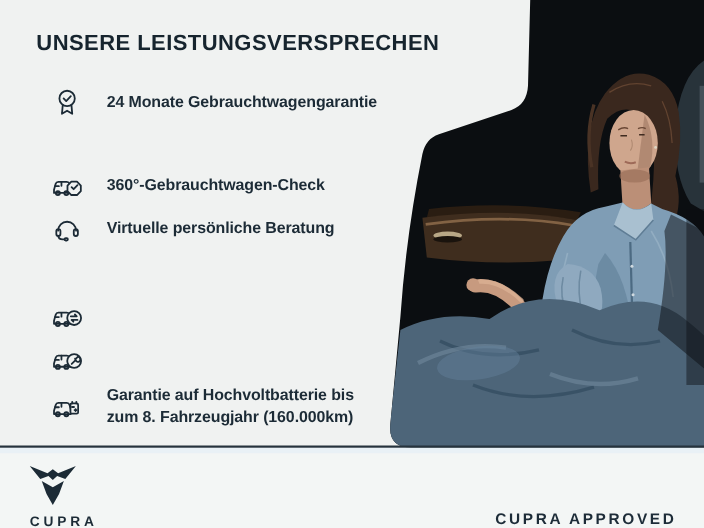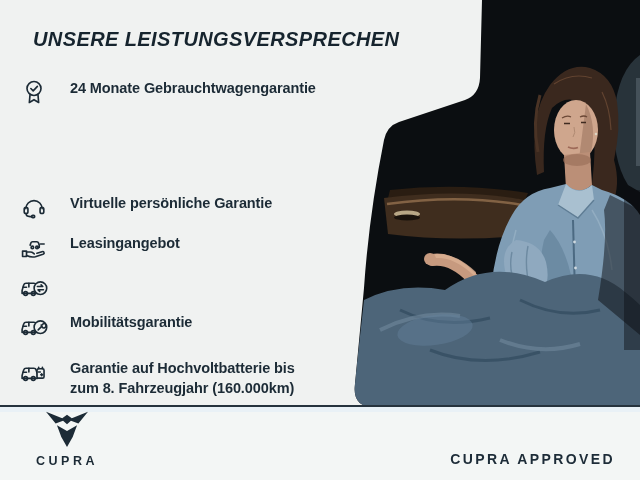--- a/index.html
+++ b/index.html
@@ -8,51 +8,51 @@
     background:#f0f2f1;
     font-family:"Liberation Sans", sans-serif;
     -webkit-font-smoothing:antialiased;
   }
   .stage{position:absolute;inset:0;width:640px;height:480px;}
 
   
   .title{
     position:absolute;left:33px;top:28px;margin:0;
     font-size:20px;font-weight:800;letter-spacing:.4px;
-    color:#16242e;white-space:nowrap;font-style:italic;
-  }
-
-  
-  .row{position:absolute;left:20px;display:flex;align-items:flex-start;gap:22px;height:30px;}
-  .row.two-line{height:48px;margin-top:12px;}
+    color:#16242e;white-space:nowrap;
+  }
+
+  
+  .row{position:absolute;left:47px;display:flex;align-items:center;gap:22px;height:30px;}
+  .row.two-line{height:48px;}
   .row .icon{width:28px;height:28px;flex:0 0 28px;}
   .row .icon svg{width:28px;height:28px;display:block;}
   .row .label{
     font-size:14.5px;font-weight:700;color:#1c2b36;
     letter-spacing:-.1px;line-height:20px;white-space:pre-line;
   }
   .ic{stroke:#1c2b36;stroke-width:1.4;fill:none;stroke-linecap:round;stroke-linejoin:round;}
   .ic-fillbg{fill:#f0f2f1;}
 
   
   .photo{position:absolute;left:340px;top:0;width:300px;height:407px;}
   .photo svg{display:block;width:300px;height:407px;}
 
   
   .divider{position:absolute;left:0;top:405px;width:640px;height:2px;background:#26333d;z-index:6;}
   .footer{position:absolute;left:0;top:407px;width:640px;height:73px;background:#f3f6f5;z-index:5;}
   .footer-tint{position:absolute;left:0;top:0;width:640px;height:5px;background:#e9f1f6;}
-  .brand{position:absolute;left:27px;top:4px;width:80px;text-align:center;}
+  .brand{position:absolute;left:27px;top:16px;width:80px;}
   .brand svg{width:42px;height:38px;display:inline-block;}
   .brand-word{
     margin-top:1px;font-size:12.5px;font-weight:800;letter-spacing:3.5px;
     color:#1c2b36;
   }
   .approved{
-    position:absolute;right:25px;top:44px;
+    position:absolute;right:25px;top:56px;
     font-size:14px;font-weight:800;letter-spacing:2.4px;color:#1d2c38;
     white-space:nowrap;
   }
 </style>
 </head>
 <body>
 
 <div class="stage">
 
   <h1 class="title">UNSERE LEISTUNGSVERSPRECHEN</h1>
@@ -62,48 +62,47 @@
       <svg viewBox="0 0 24 24">
         <circle class="ic" cx="12" cy="9" r="6"></circle>
         <path class="ic" d="M9.3 9l2 2 3.6-3.8"></path>
         <path class="ic" d="M8.6 14.2L8 21l4-2.4 4 2.4-.6-6.8"></path>
       </svg>
     </span>
     <span class="label">24 Monate Gebrauchtwagengarantie</span>
   </div>
 
 
+  <div class="row" style="top:154px">
+    <span class="icon">
+      <svg viewBox="0 0 24 24">
+        <path class="ic" d="M1.8 15l1.3-4.6q.5-1.6 2.1-1.6h6.6q1.6 0 2.1 1.6l1 3.4v3.7H1.8z"></path>
+        <circle class="ic" cx="4.8" cy="17.6" r="1.6"></circle>
+        <circle class="ic" cx="11.4" cy="17.6" r="1.6"></circle>
+        <path class="ic" d="M7.6 8.9v3M2.6 12.2h3"></path>
+        <path class="ic ic-fillbg" d="M15.3 8.7h4.4l3 3v4.4l-3 3h-4.4l-3-3v-4.4z"></path>
+        <path class="ic" d="M15.5 13l1.6 1.6 3-3.2"></path>
+      </svg>
+    </span>
+    <span class="label">360°-Gebrauchtwagen-Check</span>
+  </div>
 
   <div class="row" style="top:193px">
     <span class="icon">
       <svg viewBox="0 0 24 24">
         <path class="ic" d="M5 13.5a7 7 0 0 1 14 0"></path>
         <rect class="ic" x="3.6" y="12.2" width="3.2" height="5.4" rx="1.6"></rect>
         <rect class="ic" x="17.2" y="12.2" width="3.2" height="5.4" rx="1.6"></rect>
         <path class="ic" d="M5.2 17.6q0 2.6 3.4 2.6h1.4"></path>
         <rect class="ic" x="10" y="19.2" width="2.6" height="1.9" rx="0.9"></rect>
       </svg>
     </span>
-    <span class="label">Virtuelle persönliche Garantie</span>
-  </div>
-
-  <div class="row" style="top:233px">
-    <span class="icon">
-      <svg viewBox="0 0 24 24">
-        <path class="ic" d="M8.7 10.4l.7-2q.3-.9 1.3-.9h3.8q1 0 1.3.9l.7 2v2h-1.3"></path>
-        <circle class="ic" cx="10.6" cy="12.4" r="1.1"></circle>
-        <circle class="ic" cx="14.6" cy="12.4" r="1.1"></circle>
-        <path class="ic" d="M17.5 9.4h3.2"></path>
-        <path class="ic" d="M2.2 15.5h3.4v4.6H2.2z"></path>
-        <path class="ic" d="M5.6 19.3q4.2 1.9 7.6 1l6.5-2.1q1.4-.5.8-1.7-.4-.9-1.7-.5l-4.3 1.3"></path>
-        <path class="ic" d="M5.6 16.3h3.2q1.6 0 2.6.9l.8.7"></path>
-      </svg>
-    </span>
-    <span class="label">Leasingangebot</span>
-  </div>
+    <span class="label">Virtuelle persönliche Beratung</span>
+  </div>
+
 
   <div class="row" style="top:273px">
     <span class="icon">
       <svg viewBox="0 0 24 24">
         <path class="ic" d="M1.8 15l1.3-4.6q.5-1.6 2.1-1.6h6.6q1.6 0 2.1 1.6l1 3.4v3.7H1.8z"></path>
         <circle class="ic" cx="4.8" cy="17.6" r="1.6"></circle>
         <circle class="ic" cx="11.4" cy="17.6" r="1.6"></circle>
         <path class="ic" d="M7.6 8.9v3M2.6 12.2h3"></path>
         <circle class="ic ic-fillbg" cx="17.5" cy="13" r="5.4"></circle>
         <path class="ic" d="M14.9 11.6h4.6l-1.4-1.4M20.1 14.4h-4.6l1.4 1.4"></path>
@@ -116,21 +115,20 @@
       <svg viewBox="0 0 24 24">
         <path class="ic" d="M1.8 15l1.3-4.6q.5-1.6 2.1-1.6h6.6q1.6 0 2.1 1.6l1 3.4v3.7H1.8z"></path>
         <circle class="ic" cx="4.8" cy="17.6" r="1.6"></circle>
         <circle class="ic" cx="11.4" cy="17.6" r="1.6"></circle>
         <path class="ic" d="M7.6 8.9v3M2.6 12.2h3"></path>
         <circle class="ic ic-fillbg" cx="17.5" cy="13" r="5.4"></circle>
         <path class="ic" d="M15.6 15.3l3-3"></path>
         <path class="ic" d="M18.6 12.3a1.9 1.9 0 1 0 1.5-2.4l-.9 1-1 .2z"></path>
       </svg>
     </span>
-    <span class="label">Mobilitätsgarantie</span>
   </div>
 
   <div class="row two-line" style="top:346px">
     <span class="icon">
       <svg viewBox="0 0 24 24">
         <path class="ic" d="M1.8 15l1.3-4.6q.5-1.6 2.1-1.6h6.6q1.6 0 2.1 1.6l1 3.4v3.7H1.8z"></path>
         <circle class="ic" cx="4.8" cy="17.6" r="1.6"></circle>
         <circle class="ic" cx="11.4" cy="17.6" r="1.6"></circle>
         <path class="ic" d="M7.6 8.9v3M2.6 12.2h3"></path>
         <rect class="ic ic-fillbg" x="14.6" y="9.2" width="6" height="8" rx="1.2"></rect>

